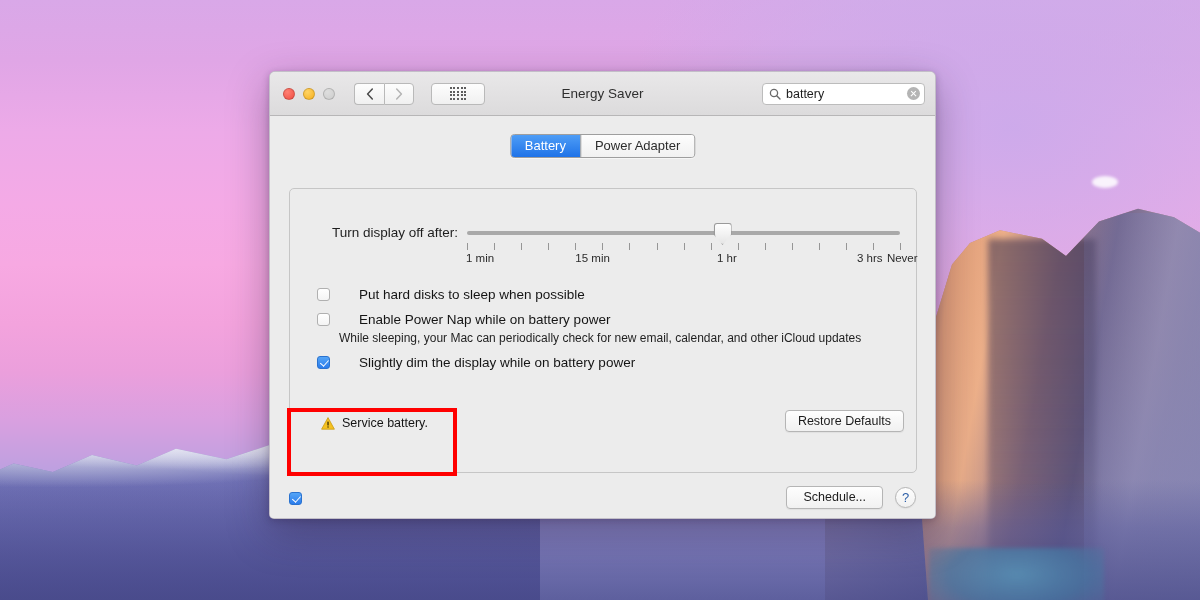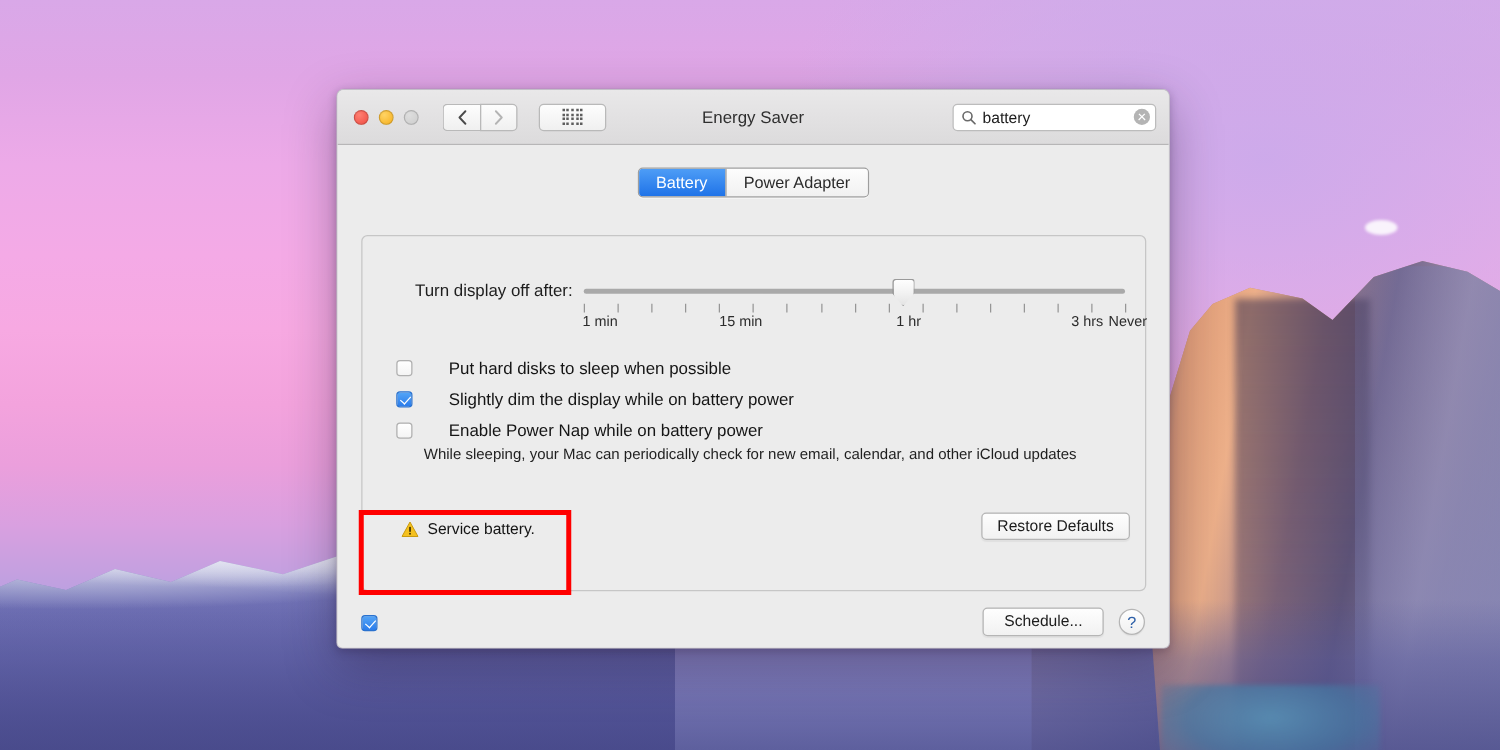--- a/index.html
+++ b/index.html
@@ -633,31 +633,31 @@
         <div class="cb-list">
 
           <div class="cb-row">
             <div class="cbox"></div>
             <div class="cb-text">
               <div class="cb-label">Put hard disks to sleep when possible</div>
             </div>
           </div>
 
           <div class="cb-row">
-            <div class="cbox checked"></div>
-            <div class="cb-text">
-              <div class="cb-label">Slightly dim the display while on battery power</div>
-            </div>
-          </div>
-
-          <div class="cb-row">
             <div class="cbox"></div>
             <div class="cb-text">
               <div class="cb-label">Enable Power Nap while on battery power</div>
               <div class="cb-sub">While sleeping, your Mac can periodically check for new email, calendar, and other iCloud updates</div>
+            </div>
+          </div>
+
+          <div class="cb-row">
+            <div class="cbox checked"></div>
+            <div class="cb-text">
+              <div class="cb-label">Slightly dim the display while on battery power</div>
             </div>
           </div>
 
         </div>
 
         <div class="service-status">
           <svg class="warn-icon" width="14" height="13" viewBox="0 0 14 13">
             <path d="M7 0.6 L13.4 12.2 L0.6 12.2 Z" fill="#f5c11f" stroke="#c99a10" stroke-width="0.8" stroke-linejoin="round"></path>
             <rect x="6.3" y="4.4" width="1.45" height="4.2" rx="0.6" fill="#4a3a06"></rect>
             <circle cx="7.02" cy="10" r="0.8" fill="#4a3a06"></circle>

